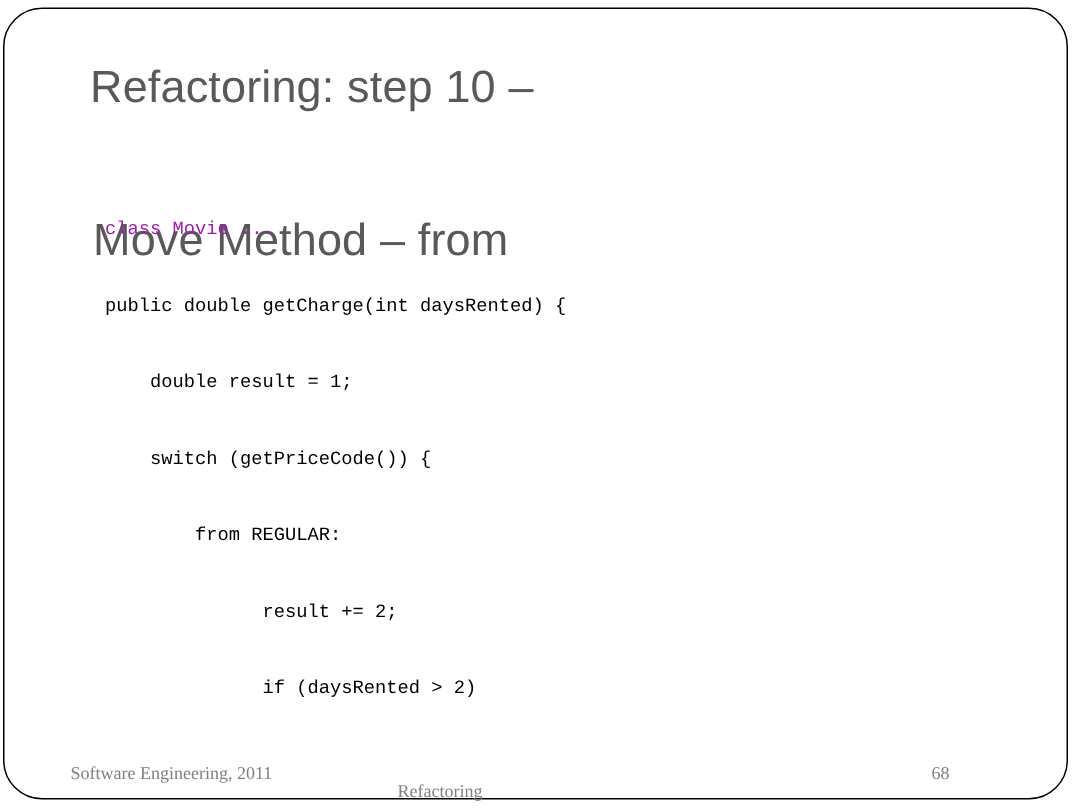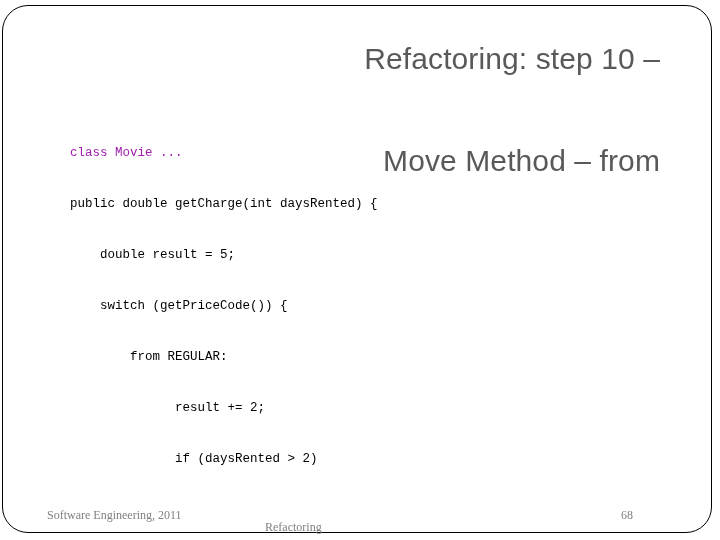--- a/index.html
+++ b/index.html
@@ -37,21 +37,20 @@
     color: #595959;
     font-family: "Liberation Sans", sans-serif;
     font-size: 30px;
     line-height: 34px;
     font-weight: 400;
     letter-spacing: 0.1px;
     white-space: pre;
   }
   #title-block .tline {
     display: block;
-    text-align: right;
   }
   #title-block .tline.l2 { padding-left: 2px; }
   #title-block .tline.l3 { padding-left: 11px; }
 
   
   #code-block {
     position: absolute;
     left: 70px;
     top: 111px;
     font-family: "Liberation Mono", "DejaVu Sans Mono", monospace;
@@ -104,21 +103,21 @@
 <div id="slide-frame"></div>
 
 <div id="title-block">
   <span class="tline l1">Refactoring: step 10 –</span>
   <span class="tline l2">Move Method – from</span>
 </div>
 
 <div id="code-block">
   <span class="cline dim">class Movie ...</span>
   <span class="cline">public double getCharge(int daysRented) {</span>
-  <span class="cline">    double result = 5;</span>
+  <span class="cline">    double result = 1;</span>
   <span class="cline">    switch (getPriceCode()) {</span>
   <span class="cline">        from REGULAR:</span>
   <span class="cline">              result += 2;</span>
   <span class="cline">              if (daysRented &gt; 2)</span>
   
   
   
   
   
   

